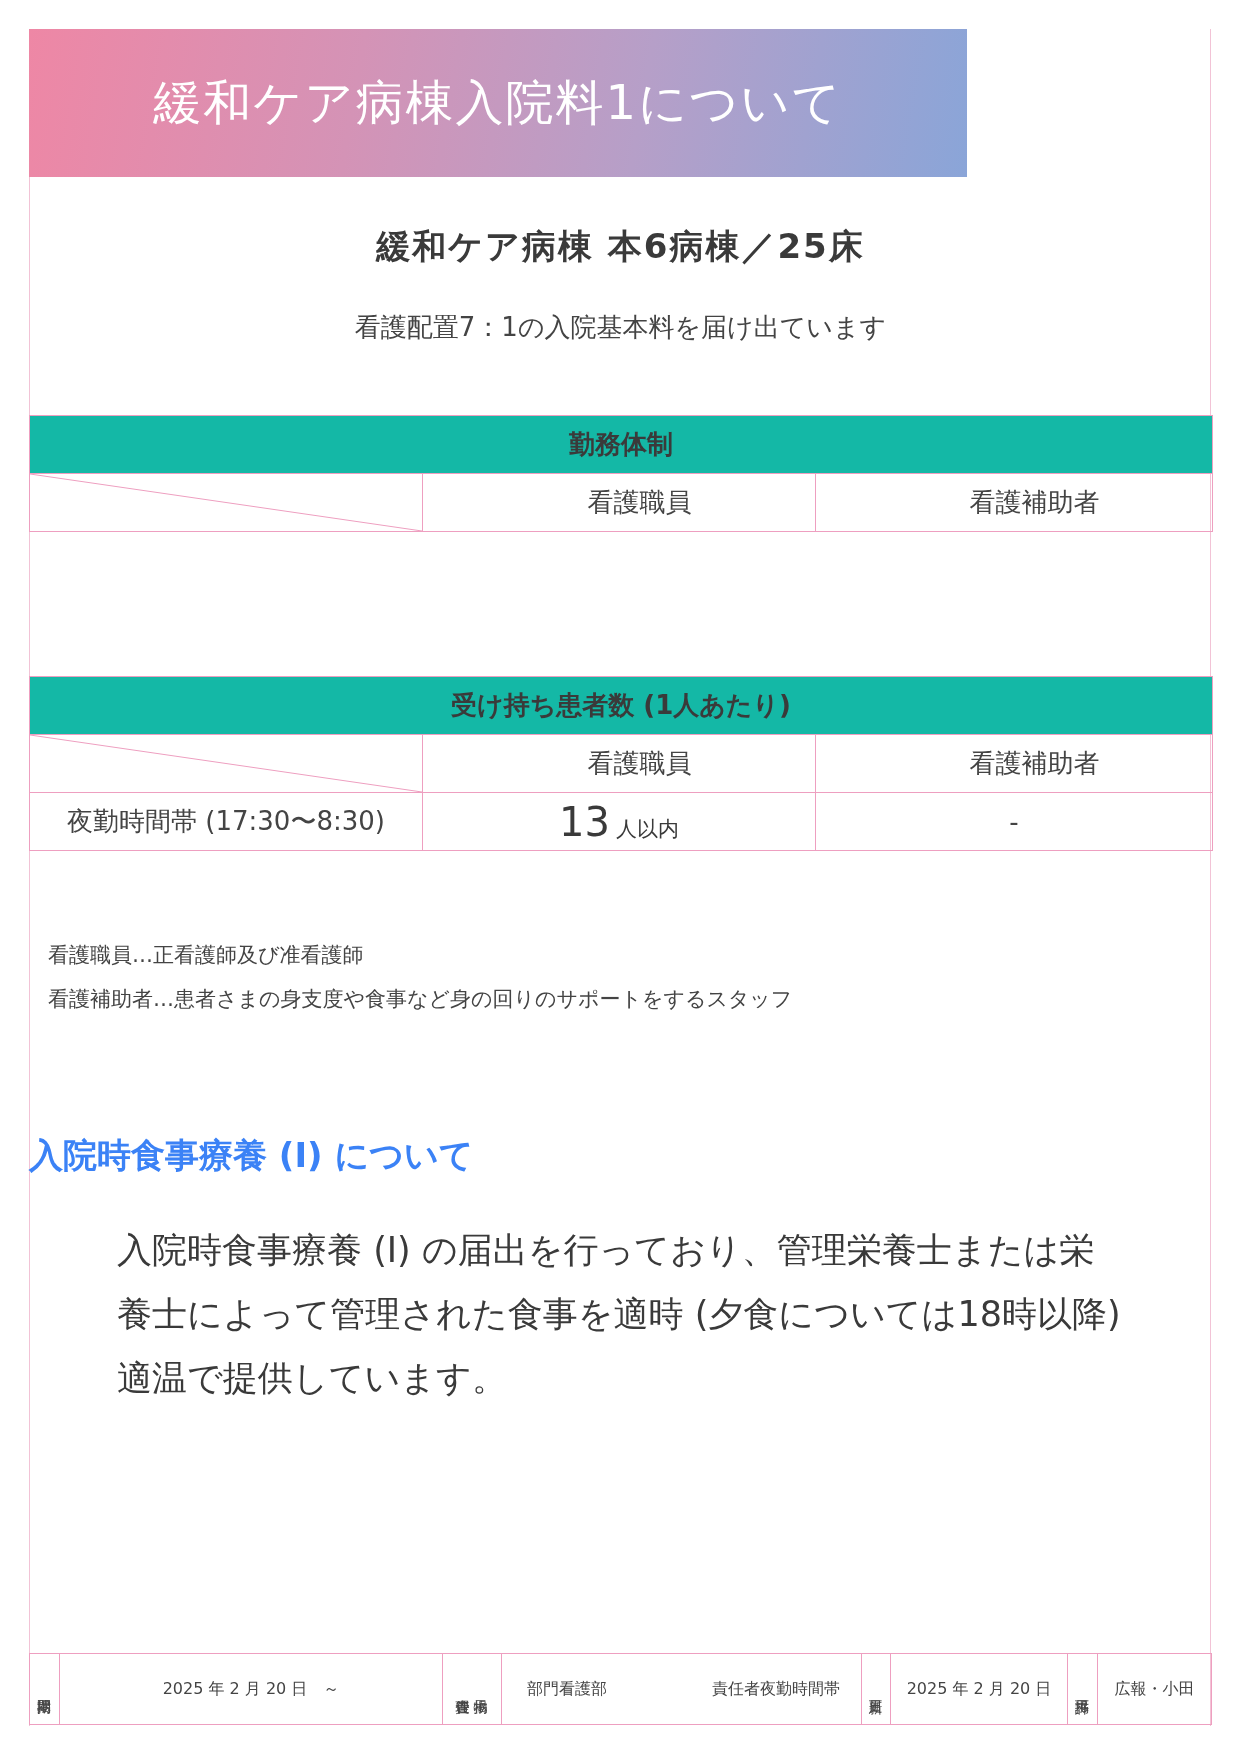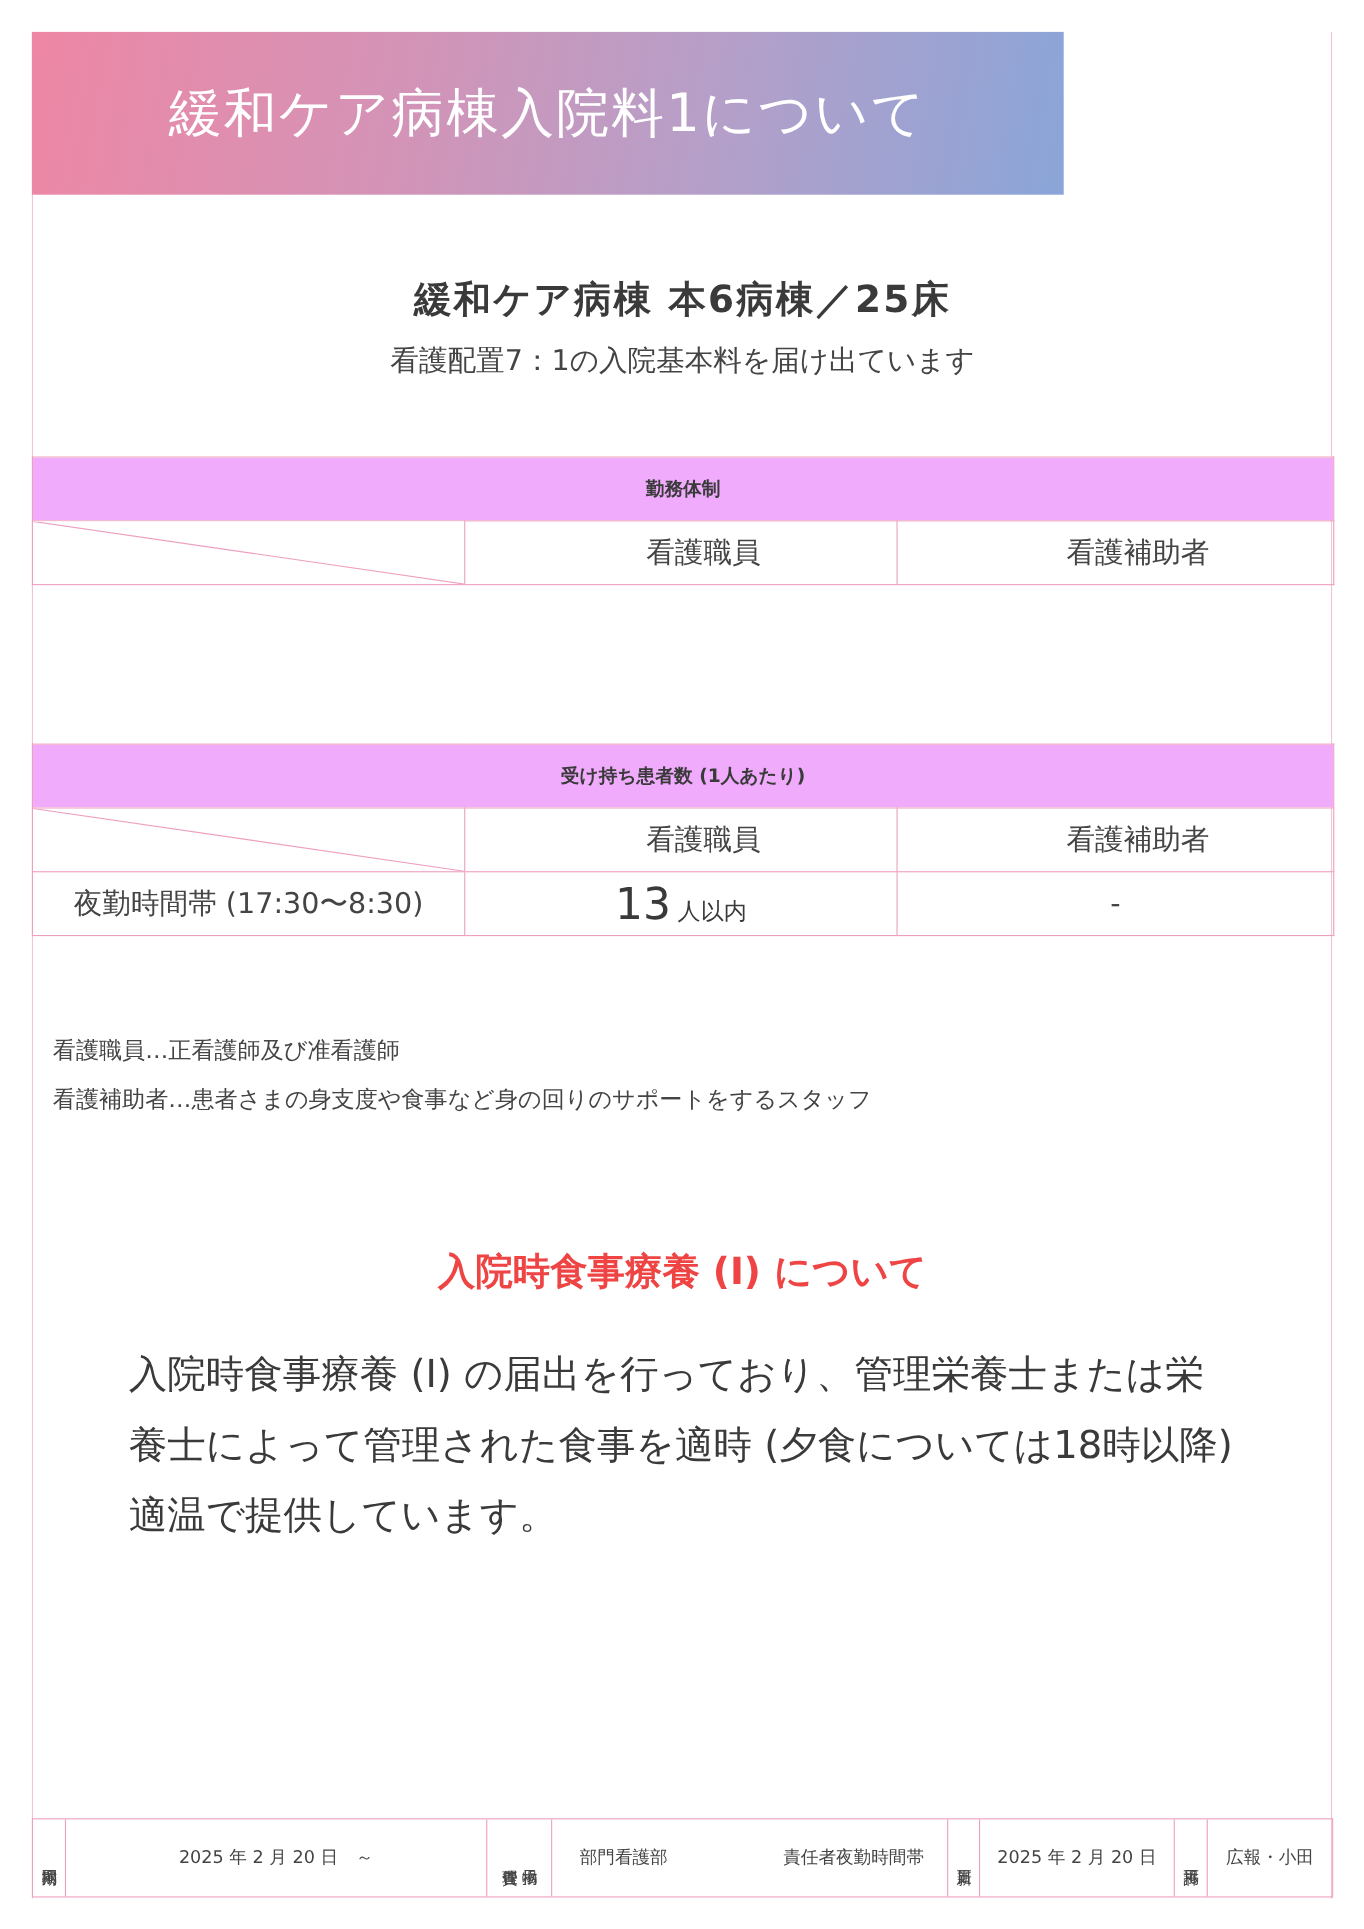--- a/index.html
+++ b/index.html
@@ -14,54 +14,54 @@
   }
   .header {
     position:absolute; left:29px; top:29px; width:938px; height:148px;
     background:linear-gradient(100deg,#ee87a5 0%,#d493b6 35%,#b69fc8 65%,#8aa5d8 100%);
     display:flex; align-items:center; justify-content:center;
   }
   .header h1 {
     margin:0; color:#ffffff; font-weight:normal; font-size:48px; letter-spacing:2px;
   }
   .subtitle {
-    position:absolute; left:29px; width:1183px; top:250px; text-align:center;
+    position:absolute; left:29px; width:1183px; top:224px; text-align:center;
     font-size:34px; font-weight:bold; color:#3a3a3a; letter-spacing:2px;
   }
   .subnote {
     position:absolute; left:29px; width:1183px; top:310px; text-align:center;
     font-size:26px; color:#444;
   }
   table.grid {
     position:absolute; left:29px; width:1183px; border-collapse:collapse;
     table-layout:fixed;
   }
   table.grid td {
     border:1.5px solid #ee9fc0; text-align:center; font-size:26px; color:#444;
     padding:0; position:relative;
   }
   table.grid td.section {
-    background:#f0abfc; font-weight:bold; height:57px; font-size:17px; color:#3a3a3a;
+    background:#14b8a6; font-weight:bold; height:57px; font-size:26px; color:#3a3a3a;
   }
   table.grid td.diag {
     background:
       linear-gradient(to top right, transparent calc(50% - 1px), transparent calc(50% - 1px)),
       #fff;
   }
   .diag svg { position:absolute; left:0; top:0; width:100%; height:100%; }
   table.grid tr.hrow td { height:57px;padding-left:41px; }
   table.grid tr.drow td { height:57px; }
   .bignum { font-size:40px; color:#3a3a3a; }
   .unit { font-size:21px; color:#3a3a3a; margin-left:6px; }
   .rowlabel { font-size:27px; }
   .notes { position:absolute; left:48px; top:940px; font-size:21px; color:#444; }
   .notes div { height:44px; line-height:30px; }
   .meal-title {
-    position:absolute; left:29px; width:1183px; top:1133px; text-align:center;
-    font-size:34px; font-weight:bold; color:#ef4444;
+    position:absolute; left:29px; width:1183px; top:1133px; text-align:left;
+    font-size:34px; font-weight:bold; color:#3b82f6;
   }
   .meal-body {
     position:absolute; left:117px; width:1010px; top:1218px;
     font-size:35px; line-height:64px; color:#3a3a3a;
   }
   .footer {
     position:absolute; left:29px; top:1653px; width:1183px; height:72px;
     border:1.5px solid #ee9fc0; box-sizing:border-box; display:flex;
     font-size:16px; color:#444;
   }

